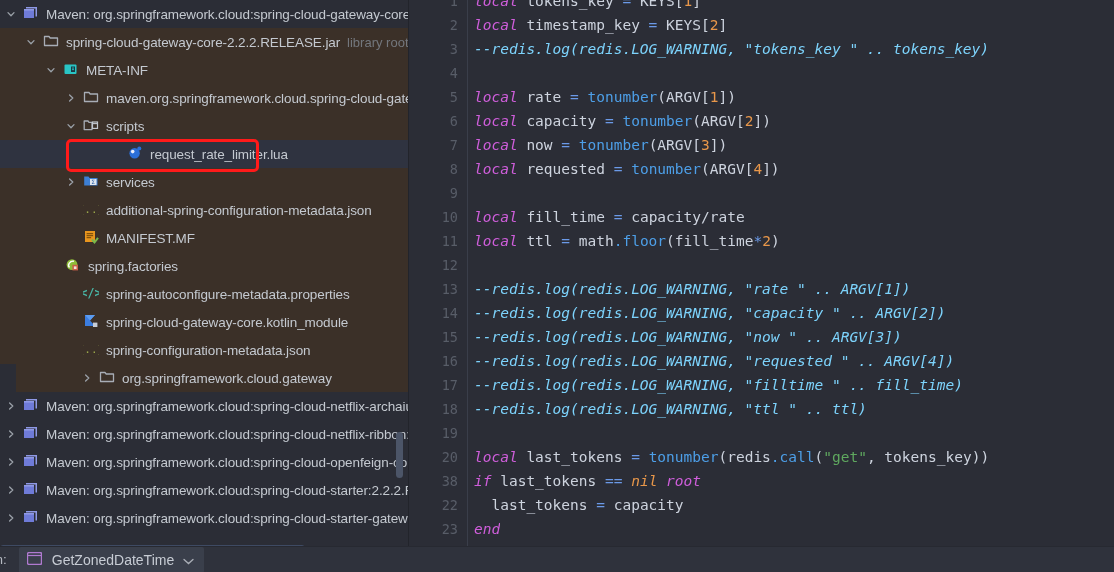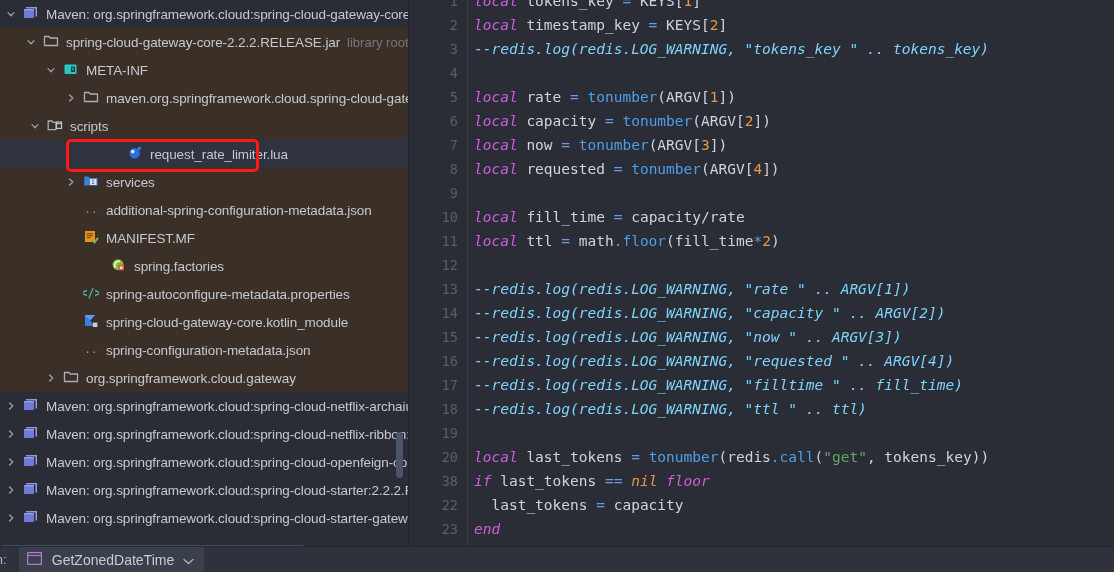--- a/index.html
+++ b/index.html
@@ -213,21 +213,21 @@
               <path fill="none" stroke="#9aa0a8" stroke-width="1.3" stroke-linecap="round" stroke-linejoin="round" d="M3.6 2 L6.8 5 L3.6 8"></path>
             </svg>
           </span>
           <span class="ico" style="margin-left: 5px;">
             <svg width="16" height="16" viewBox="0 0 16 16">
               <path d="M1.5 3.5 L6 3.5 L7.2 5 L14.5 5 L14.5 12.5 L1.5 12.5 Z" fill="none" stroke="#a8adb6" stroke-width="1.3" stroke-linejoin="round"></path>
             </svg>
           </span>
           <span class="label">maven.org.springframework.cloud.spring-cloud-gateway-</span>
         </div>
-        <div class="row lib-bg" style="padding-left: 28px;">
+        <div class="row lib-bg" style="padding-left: 64px;">
           <span class="arrow">
             <svg width="10" height="10" viewBox="0 0 10 10">
               <path fill="none" stroke="#9aa0a8" stroke-width="1.3" stroke-linecap="round" stroke-linejoin="round" d="M2 3.6 L5 6.8 L8 3.6"></path>
             </svg>
           </span>
           <span class="ico" style="margin-left: 5px;">
             <svg width="16" height="16" viewBox="0 0 16 16">
               <path d="M1.2 4 L5 4 L6 5.3 L9 5.3 L9 12.6 L1.2 12.6 Z" fill="none" stroke="#a8adb6" stroke-width="1.3" stroke-linejoin="round"></path>
               <rect x="9.5" y="5" width="5" height="6.4" fill="none" stroke="#c3c8d0" stroke-width="1.2"></rect>
               <line x1="9.5" y1="6.6" x2="14.5" y2="6.6" stroke="#c3c8d0" stroke-width="1.1"></line>
@@ -276,21 +276,21 @@
             <svg width="16" height="16" viewBox="0 0 16 16">
               <rect x="2" y="2" width="10" height="11" fill="#e8951e"></rect>
               <rect x="3.6" y="4.2" width="6.5" height="1" fill="#6b4208"></rect>
               <rect x="3.6" y="6.2" width="6.5" height="1" fill="#6b4208"></rect>
               <rect x="3.6" y="8.2" width="4.5" height="1" fill="#6b4208"></rect>
               <path d="M9 10.5 L11.5 13.5 L15 8.8" fill="none" stroke="#7ab84a" stroke-width="2"></path>
             </svg>
           </span>
           <span class="label">MANIFEST.MF</span>
         </div>
-        <div class="row lib-bg" style="padding-left: 92px;">
+        <div class="row lib-bg" style="padding-left: 46px;">
           <span class="arrow none"></span>
           <span class="ico" style="margin-left: 5px;">
             <svg width="16" height="16" viewBox="0 0 16 16">
               <circle cx="7" cy="7.6" r="5.4" fill="#8fbd3a"></circle>
               <path d="M4.5 10.5 C2 8 5 3.5 9 4.2" fill="none" stroke="#ffffff" stroke-width="1.4"></path>
               <rect x="7.4" y="7.8" width="5.6" height="5.6" fill="#c9604a"></rect>
               <rect x="8.9" y="9.4" width="2.6" height="2.6" fill="#f0e3d8"></rect>
             </svg>
           </span>
           <span class="label">spring.factories</span>
@@ -317,21 +317,21 @@
         </div>
         <div class="row lib-bg" style="padding-left: 64px;">
           <span class="arrow none"></span>
           <span class="ico" style="margin-left: 5px;">
             <svg width="16" height="16" viewBox="0 0 16 16">
               <text x="8" y="12" fill="#9aa84a" font-size="11" font-family="DejaVu Sans Mono, monospace" text-anchor="middle">{..}</text>
             </svg>
           </span>
           <span class="label">spring-configuration-metadata.json</span>
         </div>
-        <div class="row lib-bg" style="padding-left: 44px;">
+        <div class="row lib-bg" style="padding-left: 64px; margin-left: 16px;">
           <span class="arrow">
             <svg width="10" height="10" viewBox="0 0 10 10">
               <path fill="none" stroke="#9aa0a8" stroke-width="1.3" stroke-linecap="round" stroke-linejoin="round" d="M3.6 2 L6.8 5 L3.6 8"></path>
             </svg>
           </span>
           <span class="ico" style="margin-left: 5px;">
             <svg width="16" height="16" viewBox="0 0 16 16">
               <path d="M1.5 3.5 L6 3.5 L7.2 5 L14.5 5 L14.5 12.5 L1.5 12.5 Z" fill="none" stroke="#a8adb6" stroke-width="1.3" stroke-linejoin="round"></path>
             </svg>
           </span>
@@ -436,21 +436,21 @@
         <div class="cline"><div class="gutter">11</div><div class="gsep"></div><div class="ccode"><span class="kw">local </span><span class="pln">ttl </span><span class="op">= </span><span class="pln">math</span><span class="fn">.floor</span><span class="pln">(fill_time</span><span class="op">*</span><span class="num">2</span><span class="pln">)</span></div></div>
         <div class="cline"><div class="gutter">12</div><div class="gsep"></div><div class="ccode">&nbsp;</div></div>
         <div class="cline"><div class="gutter">13</div><div class="gsep"></div><div class="ccode"><span class="cmt">--redis.log(redis.LOG_WARNING, "rate " .. ARGV[1])</span></div></div>
         <div class="cline"><div class="gutter">14</div><div class="gsep"></div><div class="ccode"><span class="cmt">--redis.log(redis.LOG_WARNING, "capacity " .. ARGV[2])</span></div></div>
         <div class="cline"><div class="gutter">15</div><div class="gsep"></div><div class="ccode"><span class="cmt">--redis.log(redis.LOG_WARNING, "now " .. ARGV[3])</span></div></div>
         <div class="cline"><div class="gutter">16</div><div class="gsep"></div><div class="ccode"><span class="cmt">--redis.log(redis.LOG_WARNING, "requested " .. ARGV[4])</span></div></div>
         <div class="cline"><div class="gutter">17</div><div class="gsep"></div><div class="ccode"><span class="cmt">--redis.log(redis.LOG_WARNING, "filltime " .. fill_time)</span></div></div>
         <div class="cline"><div class="gutter">18</div><div class="gsep"></div><div class="ccode"><span class="cmt">--redis.log(redis.LOG_WARNING, "ttl " .. ttl)</span></div></div>
         <div class="cline"><div class="gutter">19</div><div class="gsep"></div><div class="ccode">&nbsp;</div></div>
         <div class="cline"><div class="gutter">20</div><div class="gsep"></div><div class="ccode"><span class="kw">local </span><span class="pln">last_tokens </span><span class="op">= </span><span class="fn">tonumber</span><span class="pln">(redis</span><span class="fn">.call</span><span class="pln">(</span><span class="str">"get"</span><span class="pln">, tokens_key))</span></div></div>
-        <div class="cline"><div class="gutter">38</div><div class="gsep"></div><div class="ccode"><span class="kw">if </span><span class="pln">last_tokens </span><span class="op">== </span><span class="nil">nil</span><span class="pln"> </span><span class="kw">floor</span></div></div>
+        <div class="cline"><div class="gutter">38</div><div class="gsep"></div><div class="ccode"><span class="kw">if </span><span class="pln">last_tokens </span><span class="op">== </span><span class="nil">nil</span><span class="pln"> </span><span class="kw">root</span></div></div>
         <div class="cline"><div class="gutter">22</div><div class="gsep"></div><div class="ccode"><span class="pln">  last_tokens </span><span class="op">= </span><span class="pln">capacity</span></div></div>
         <div class="cline"><div class="gutter">23</div><div class="gsep"></div><div class="ccode"><span class="kw">end</span></div></div>
         <div class="cline"><div class="gutter">24</div><div class="gsep"></div><div class="ccode"><span class="cmt">--redis.log(redis.LOG_WARNING, "last_tokens " .. last_tokens)</span></div></div>
         <div class="cline"><div class="gutter">25</div><div class="gsep"></div><div class="ccode">&nbsp;</div></div>
       </div>
     <div id="editor-bottom-fill"></div>
   </div>
 
   <div id="bottombar">
     <span id="run-label">un:</span>

